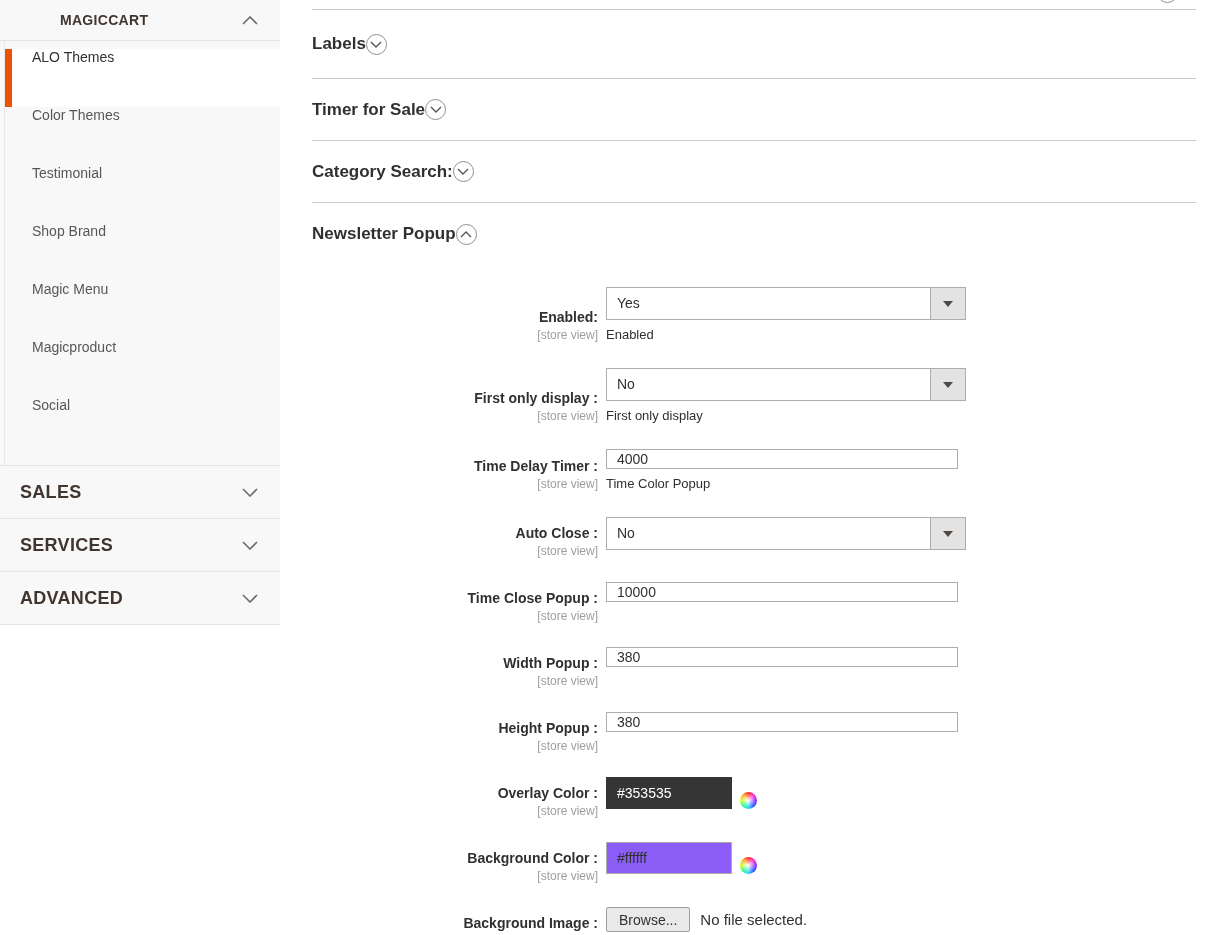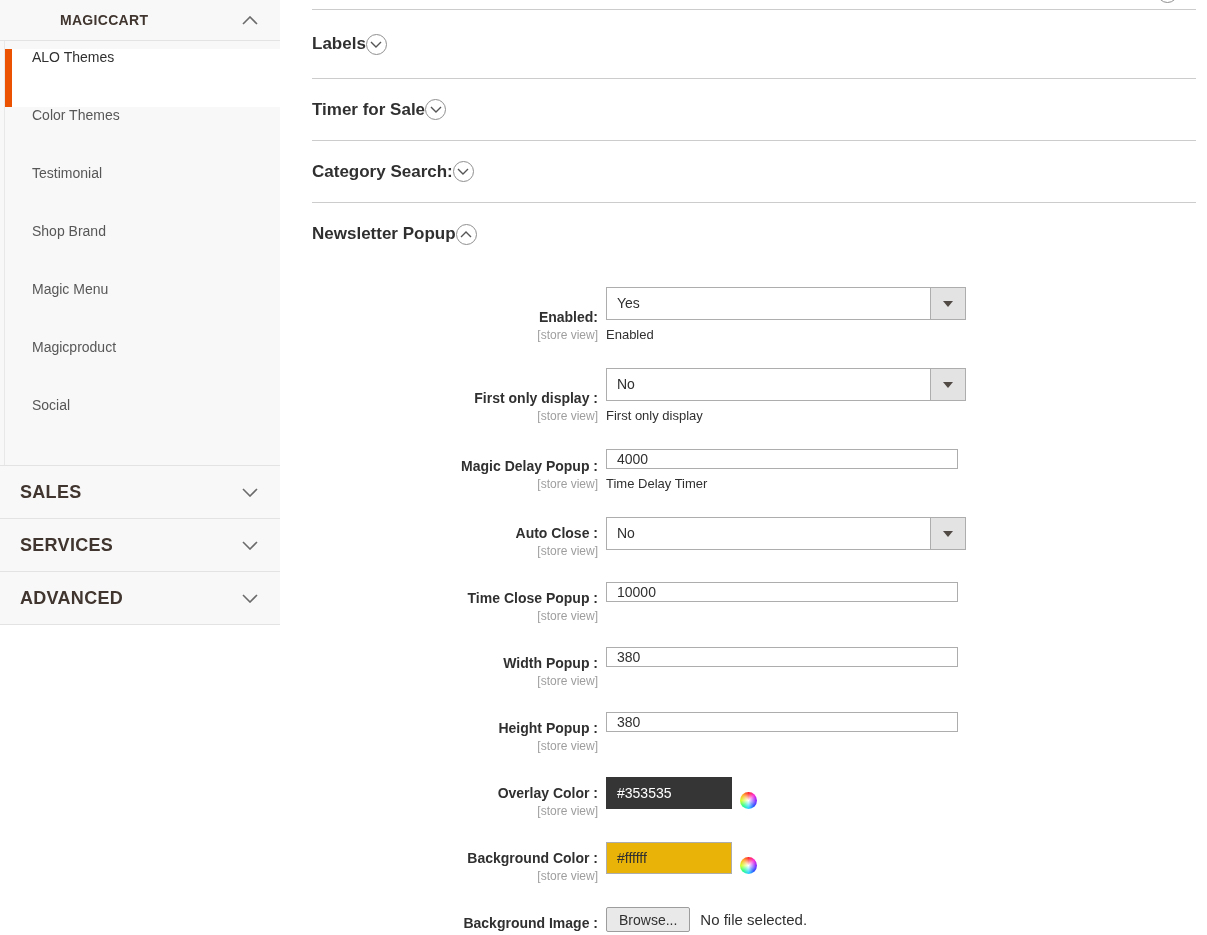--- a/index.html
+++ b/index.html
@@ -50,21 +50,21 @@
     display:flex; align-items:center; justify-content:center; }
   .caret { width:0; height:0; border-left:5px solid transparent; border-right:5px solid transparent;
     border-top:6px solid #514943; }
 
   .text-input { width:352px; height:20px; border:1px solid #adadad; background:#fff;
     font-family:"Liberation Sans", sans-serif; font-size:14px; color:#303030; padding:0 10px; }
   .color-row { display:flex; align-items:flex-end; }
   .color-input { width:126px; height:32px; border:1px solid #adadad;
     font-family:"Liberation Sans", sans-serif; font-size:14px; padding:0 10px; }
   .color-input.dark { background:#353535; color:#fff; border-color:#353535; }
-  .color-input.light { background:#eab308; color:#303030; }
+  .color-input.light { background:#8b5cf6; color:#303030; }
   .color-wheel { width:17px; height:17px; border-radius:50%; margin-left:8px; cursor:pointer;
     background:radial-gradient(circle at 50% 50%, #fff 0%, rgba(255,255,255,.55) 28%, rgba(255,255,255,0) 62%),
       conic-gradient(#ff2d2d,#ff2dd4,#8a2dff,#2d55ff,#2dd4ff,#2dff8a,#d4ff2d,#ffb02d,#ff2d2d); }
 
   .file-row { display:flex; align-items:center; }
   .browse-btn { height:25px; padding:0 12px; background:#e9e9e9; border:1px solid #9d9d9d;
     border-radius:2px; font-family:"Liberation Sans", sans-serif; font-size:14px; color:#303030; cursor:pointer; }
   .file-status { font-size:15px; color:#303030; margin-left:10px; }
 </style>
 </head>
@@ -203,26 +203,26 @@
             <span class="select-btn">
                 <i class="caret"></i>
               </span>
           </div>
           <div class="note">First only display</div>
         </div>
       </div>
 
       <div class="form-row has-note">
         <div class="label-col">
-          <span class="field-label">Magic Delay Popup :</span>
+          <span class="field-label">Time Delay Timer :</span>
           <span class="scope">[store view]</span>
         </div>
         <div class="field-col">
           <input type="text" class="text-input" value="4000" style="">
-          <div class="note">Time Delay Timer</div>
+          <div class="note">Time Color Popup</div>
         </div>
       </div>
 
       <div class="form-row">
         <div class="label-col">
           <span class="field-label">Auto Close :</span>
           <span class="scope">[store view]</span>
         </div>
         <div class="field-col">
           <div class="select">

